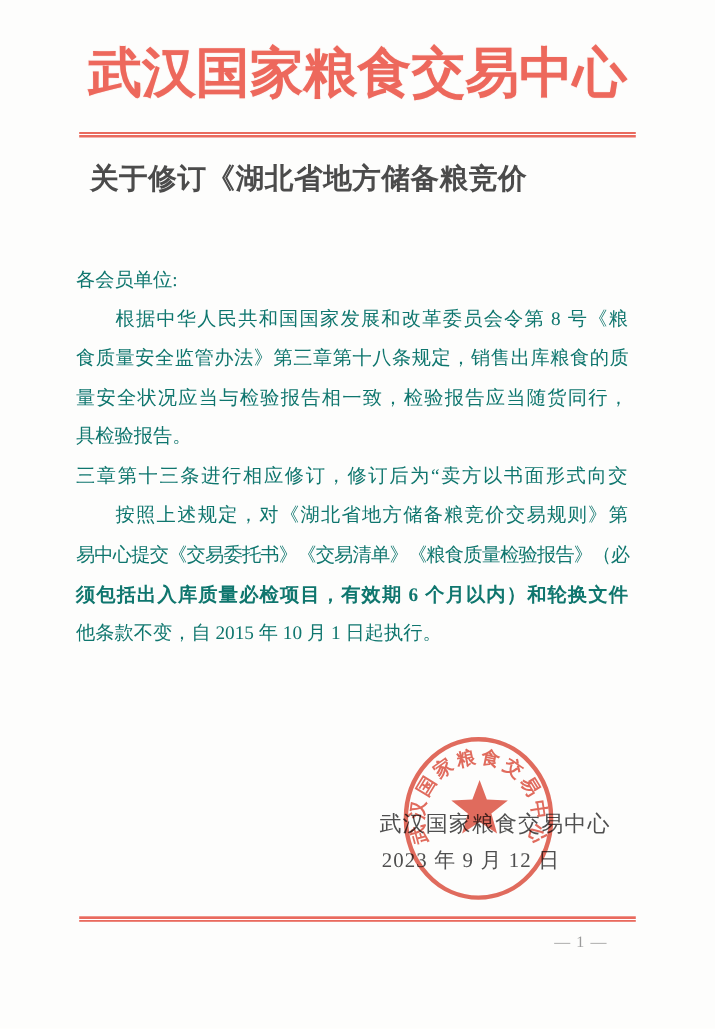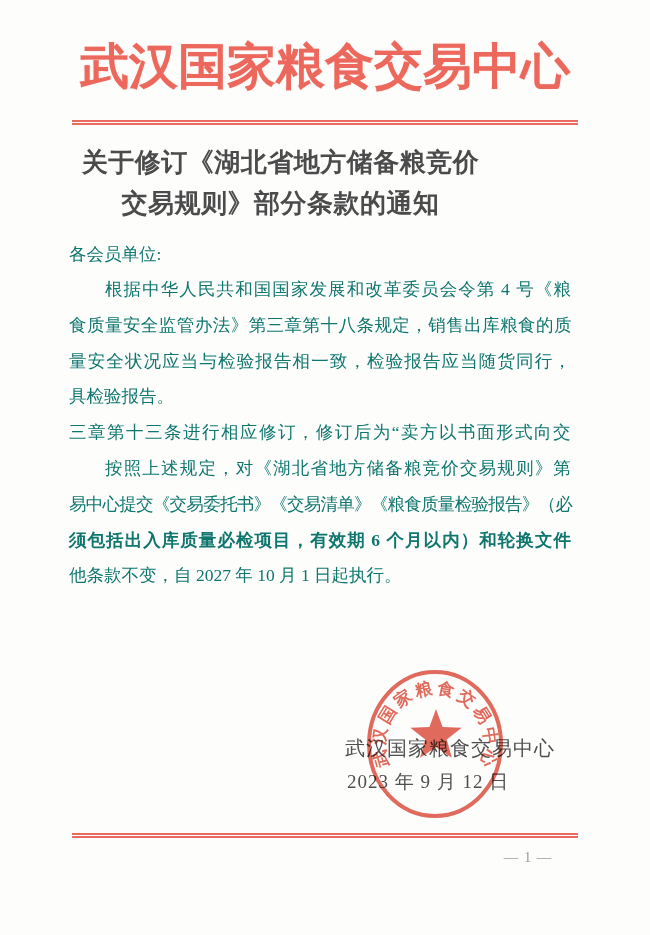--- a/index.html
+++ b/index.html
@@ -78,35 +78,34 @@
 <body>
 
 <div class="page">
 
   <div class="letterhead">武汉国家粮食交易中心</div>
 
   <div class="rule rule-top"></div>
 
   <div class="doc-title">
     <div>关于修订《湖北省地方储备粮竞价</div>
-    <div>交易规则》部分条款的通知</div>
   </div>
 
   <div class="body">
     <div class="salutation">各会员单位:</div>
     <div id="paras">
-        <div class="bline first"><span style="letter-spacing: 1.09259px;">根据中华人民共和国国家发展和改革委员会令第 4 号《粮</span></div>
+        <div class="bline first"><span style="letter-spacing: 1.09259px;">根据中华人民共和国国家发展和改革委员会令第 8 号《粮</span></div>
         <div class="bline"><span style="letter-spacing: 0.464286px;">食质量安全监管办法》第三章第十八条规定，销售出库粮食的质</span></div>
         <div class="bline"><span style="letter-spacing: 1.12963px;">量安全状况应当与检验报告相一致，检验报告应当随货同行，</span></div>
         <div class="bline end"><span>具检验报告。</span></div>
         <div class="bline"><span style="letter-spacing: 1.48958px;">三章第十三条进行相应修订，修订后为“卖方以书面形式向交</span></div>
         <div class="bline first"><span style="letter-spacing: 1.18px;">按照上述规定，对《湖北省地方储备粮竞价交易规则》第</span></div>
         <div class="bline"><span style="letter-spacing: -0.733333px; text-align: center;">易中心提交《交易委托书》《交易清单》《粮食质量检验报告》（必</span></div>
         <div class="bline"><span style="letter-spacing: 1.05172px; font-weight: bold;">须包括出入库质量必检项目，有效期 6 个月以内）和轮换文件</span></div>
-        <div class="bline end"><span>他条款不变，自 2027 年 10 月 1 日起执行。</span></div>
+        <div class="bline end"><span>他条款不变，自 2015 年 10 月 1 日起执行。</span></div>
       </div>
   </div>
 
   <div class="sig-org">武汉国家粮食交易中心</div>
 
   <div class="sig-date">2023 年 9 月 12 日</div>
 
   <svg class="seal" viewBox="0 0 146 156">
     <ellipse cx="72" cy="78" rx="66" ry="72" fill="none" stroke="#dc4b3a" stroke-width="4"></ellipse>
     <path id="sealArc" fill="none" d="M 26.7 99.1 A 50 50 0 1 1 117.3 99.1"></path>

